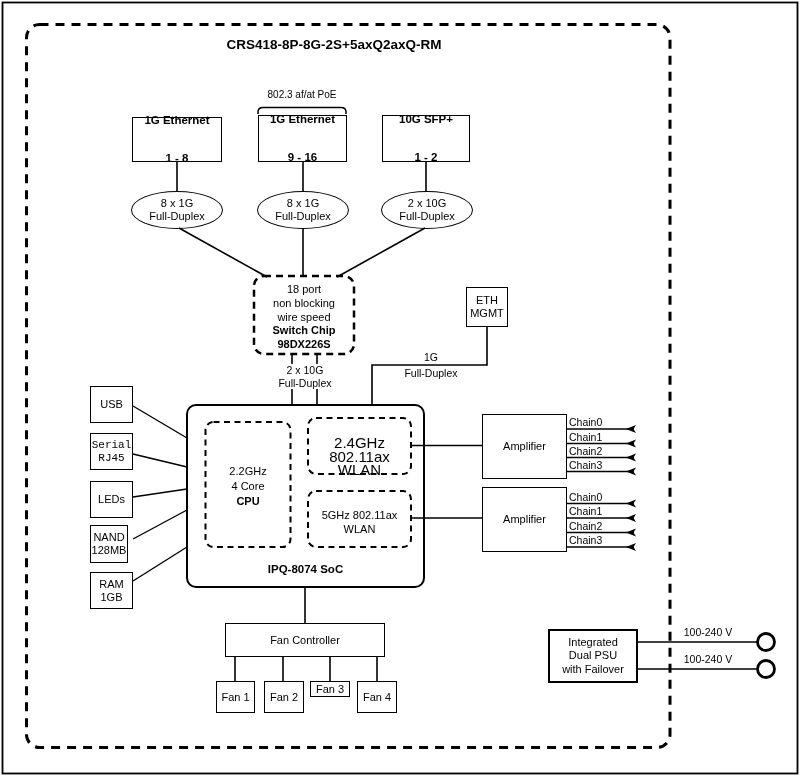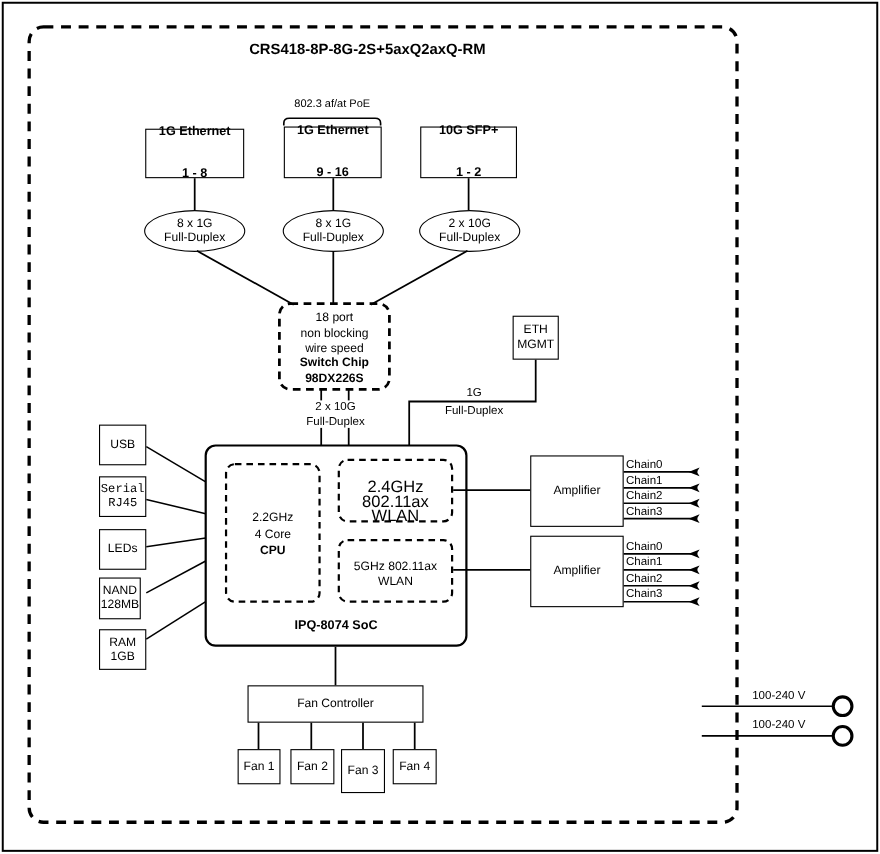--- a/index.html
+++ b/index.html
@@ -218,23 +218,28 @@
 
   <div class="box" style="left:225px;top:623px;width:160px;height:34px;">
     <div>Fan Controller</div>
   </div>
   <div class="box" style="left:216px;top:681px;width:39px;height:32px;">
     <div>Fan 1</div>
   </div>
   <div class="box" style="left:264px;top:681px;width:40px;height:32px;">
     <div>Fan 2</div>
   </div>
-  <div class="box" style="left:310px;top:681px;width:40px;height:40px;">
+  <div class="box" style="left:310px;top:681px;width:40px;height:16px;">
     <div>Fan 3</div>
   </div>
   <div class="box" style="left:357px;top:681px;width:40px;height:32px;">
     <div>Fan 4</div>
   </div>
 
+  <div class="box" style="left:548px;top:629px;width:90px;height:54px;border-width:2.8px;line-height:13.5px;">
+    <div>Integrated</div>
+    <div>Dual PSU</div>
+    <div>with Failover</div>
+  </div>
   <div class="lbl" style="left:673px;top:626px;width:70px;">100-240 V</div>
   <div class="lbl" style="left:673px;top:653px;width:70px;">100-240 V</div>
 
 </div>
 
 </body></html>

